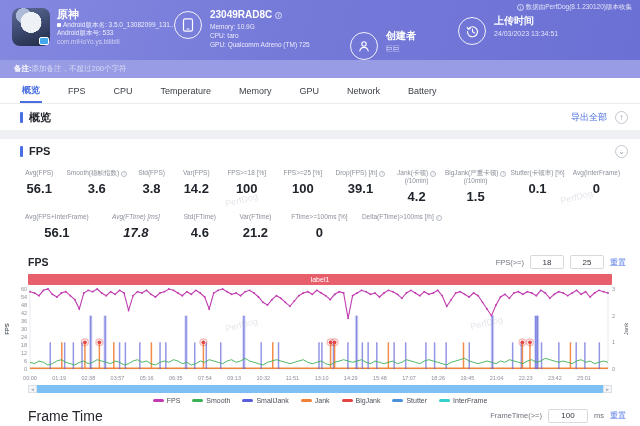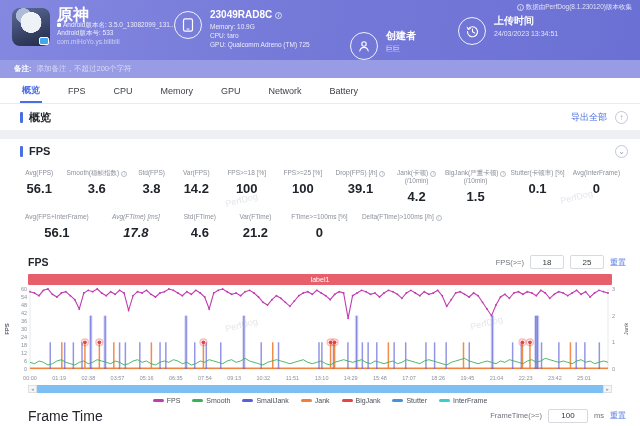--- a/index.html
+++ b/index.html
@@ -10,40 +10,40 @@
   
   .hdr { height:60px; background:linear-gradient(105deg,#8488e0 0%,#757ad9 45%,#6b70d4 100%);
     color:#fff; display:flex; align-items:flex-start; padding:8px 10px 0 12px; position:relative; }
   .app-block { display:flex; gap:7px; width:150px; }
   .app-icon { width:38px; height:38px; border-radius:8px; flex:0 0 auto; position:relative;
     background:radial-gradient(circle at 50% 38%, #eef2f7 0 34%, rgba(238,242,247,0) 35%),
                radial-gradient(circle at 30% 20%, #aebbd8 0 18%, rgba(0,0,0,0) 19%),
                linear-gradient(160deg,#5d6c99 0%,#313c5e 70%,#232b45 100%); }
   .app-badge { position:absolute; right:1px; bottom:1px; width:10px; height:8px; border-radius:2px;
     background:#43a7ec; border:1px solid #fff; }
-  .app-name { font-size:16px; font-weight:bold; line-height:13px; }
+  .app-name { font-size:11px; font-weight:bold; line-height:13px; }
   .app-line { font-size:6.5px; line-height:8px; color:rgba(255,255,255,.85); white-space:nowrap; }
   .app-line .dot { display:inline-block; width:4px; height:4px; background:#fff; border-radius:1px; margin-right:2px; }
   .app-pkg { font-size:6.5px; line-height:9px; color:rgba(255,255,255,.6); }
   .info-block { display:flex; gap:8px; align-items:flex-start; }
   .circle-icon { width:28px; height:28px; border-radius:50%; border:1.5px solid rgba(255,255,255,.9);
     display:flex; align-items:center; justify-content:center; flex:0 0 auto; margin-top:3px; }
   .blk-title { font-size:10px; font-weight:bold; line-height:14px; white-space:nowrap; }
   .blk-line { font-size:6.5px; line-height:9px; color:rgba(255,255,255,.85); white-space:nowrap; }
   .blk-sub { font-size:7px; line-height:11px; color:rgba(255,255,255,.8); }
   .dev { width:160px; }
   .crt { width:108px; } .dur { width:108px; }
   .mini-info { display:inline-flex; align-items:center; justify-content:center; width:7px; height:7px;
     border:1px solid rgba(255,255,255,.7); border-radius:50%; font-size:5px; color:rgba(255,255,255,.8);
     margin-left:3px; vertical-align:middle; font-style:italic; }
   .collector { position:absolute; top:3px; right:8px; font-size:6.5px; color:rgba(255,255,255,.8);
     display:flex; align-items:center; gap:2px; }
 
   
-  .notice { height:18px; background:#989ce4; display:flex; align-items:center; padding:8px 14px; gap:5px; }
+  .notice { height:18px; background:#989ce4; display:flex; align-items:center; padding:8px 14px; }
   .notice-label { color:#fff; font-weight:bold; font-size:7.5px; }
   .notice-text { color:rgba(255,255,255,.6); font-size:7.5px; }
 
   
   .tabs { height:26px; background:#fff; border-bottom:1px solid #ebebeb; display:flex; align-items:stretch; padding-left:8px; }
   .tab { font-size:9px; color:#3a3f46; display:flex; align-items:center; padding:0 14px; cursor:pointer; position:relative; }
   .tab.active { color:#4a6fe3; font-weight:bold; }
   .tab.active::after { content:""; position:absolute; left:12px; right:12px; bottom:0; height:2px; background:#4a6fe3; }
 
   
@@ -164,20 +164,21 @@
 
   <div class="notice">
     <span class="notice-label">备注:</span>
     <span class="notice-text">添加备注，不超过200个字符</span>
   </div>
 
   <nav class="tabs" id="tabs">
       <div class="tab active">概览</div>
       <div class="tab">FPS</div>
       <div class="tab">CPU</div>
+      <div class="tab">Temperature</div>
       <div class="tab">Memory</div>
       <div class="tab">GPU</div>
       <div class="tab">Network</div>
       <div class="tab">Battery</div>
     </nav>
 
   <div class="sec-bar">
     <div class="sec-left">
       <span class="blue-tick"></span>
       <span class="sec-title">概览</span>

